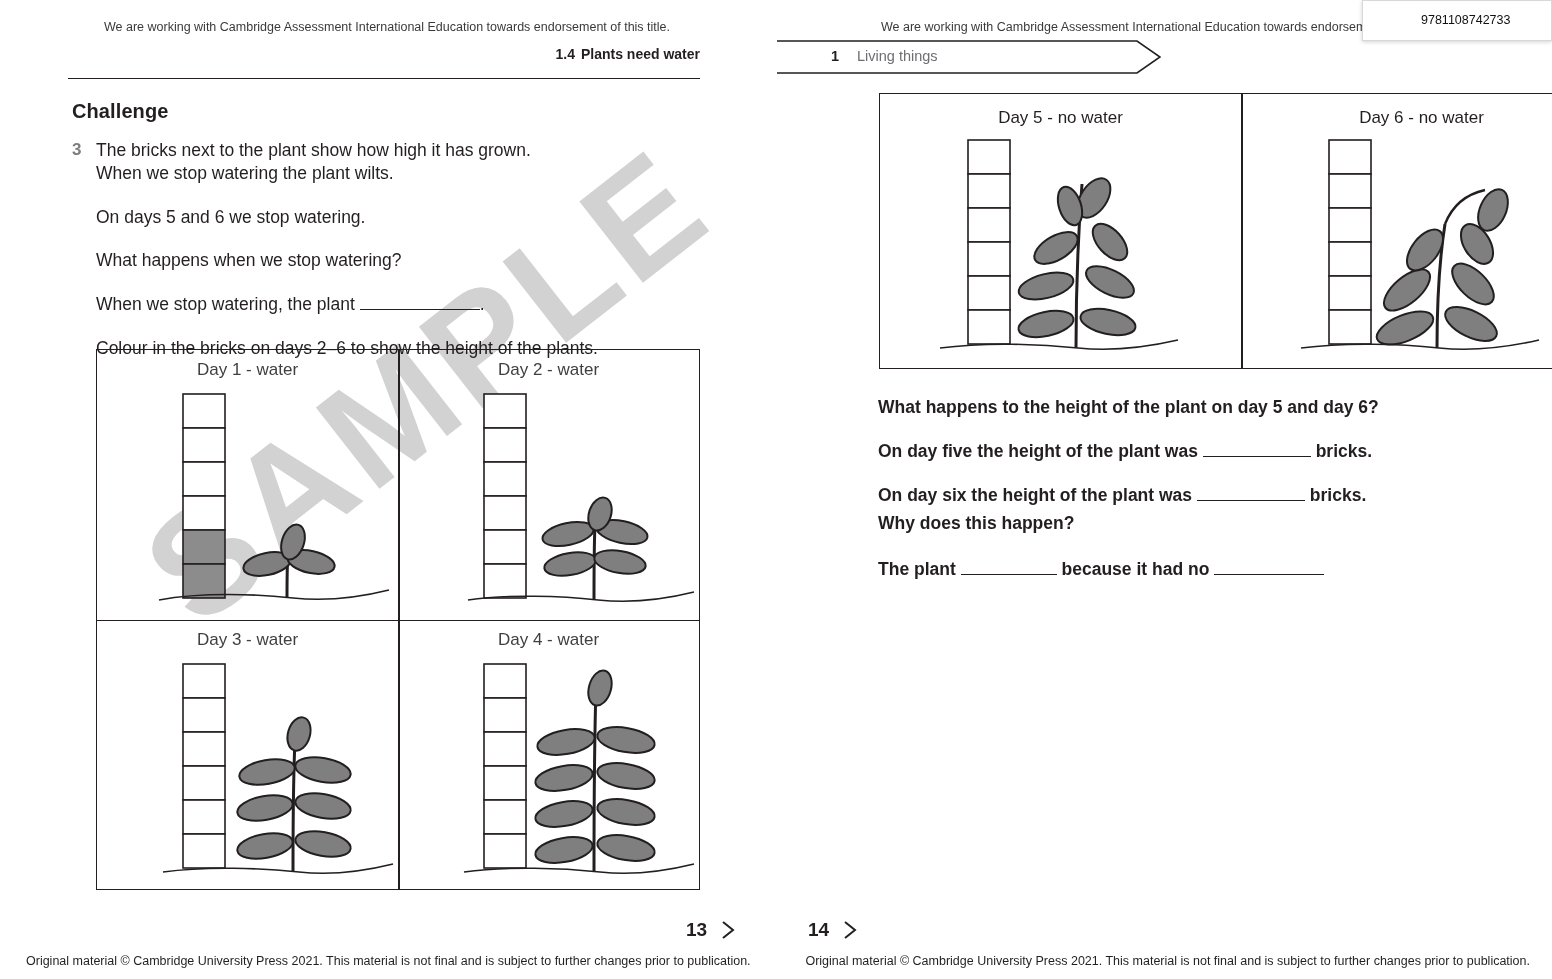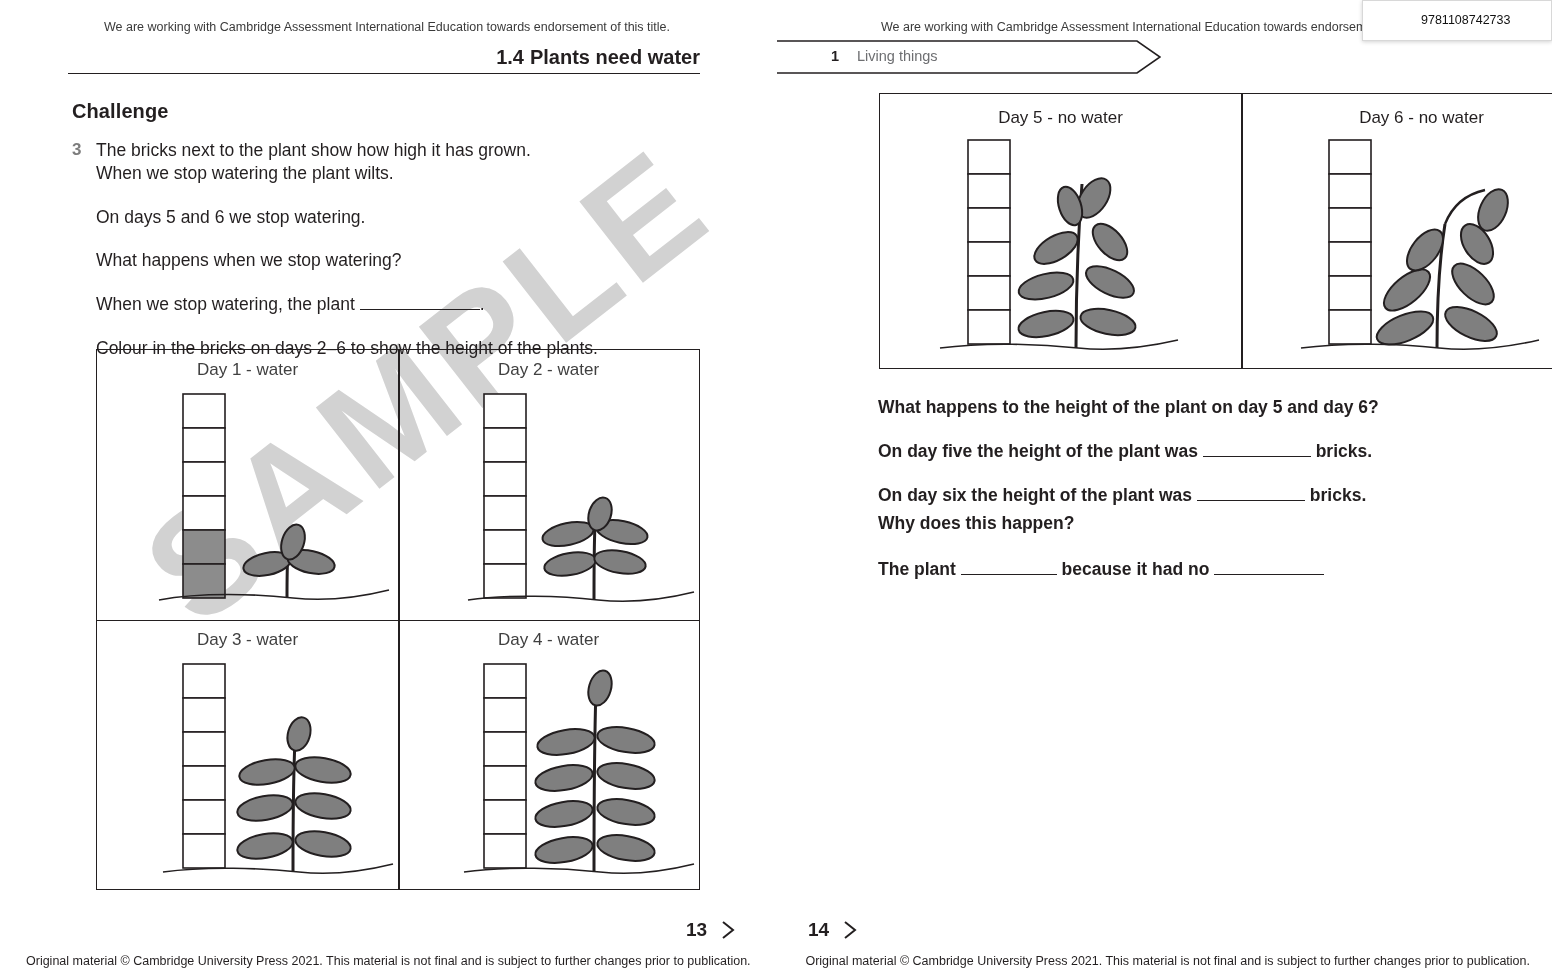--- a/index.html
+++ b/index.html
@@ -42,23 +42,23 @@
   .endorse-left  { left: 104px; }
   .endorse-right { left: 881px; }
 
   
   .runhead-left {
     position: absolute;
     left: 68px;
     right: 76px;
     top: 46px;
     border-bottom: 1.6px solid #231f20;
-    padding-bottom: 4px;
+    padding-bottom: 16px;
     text-align: right;
-    font-size: 20px;
+    font-size: 14px;
     font-weight: bold;
     color: #231f20;
   }
   .runhead-left .num { font-weight: bold; }
   .runhead-left .ttl { font-weight: bold; margin-left: 6px; }
 
   .runhead-right {
     position: absolute;
     left: 777px;
     top: 40px;

